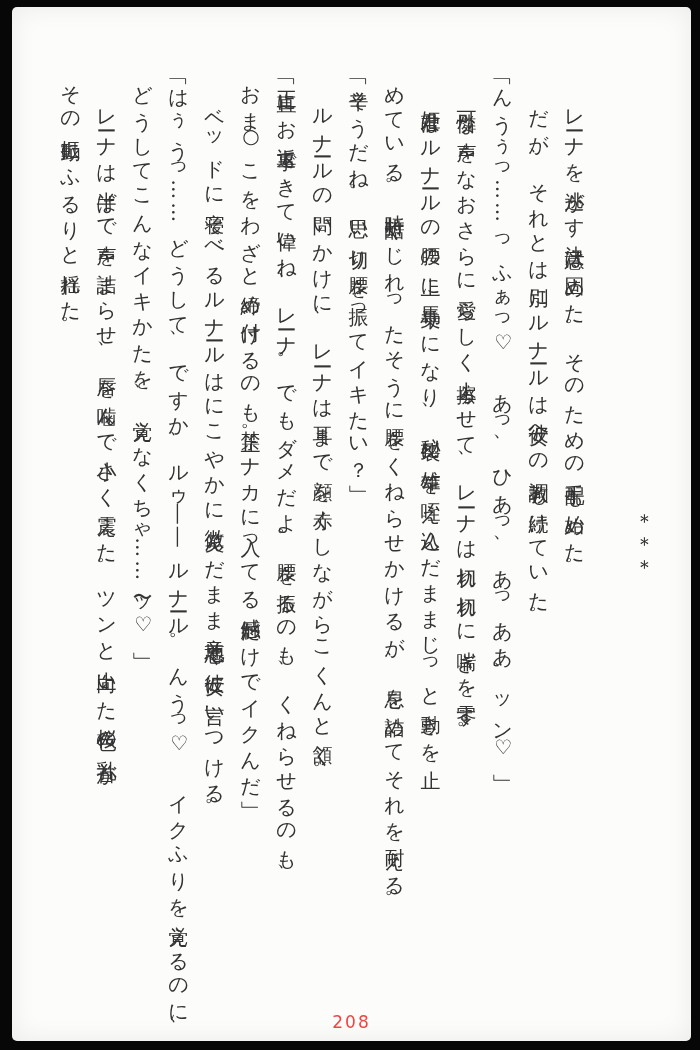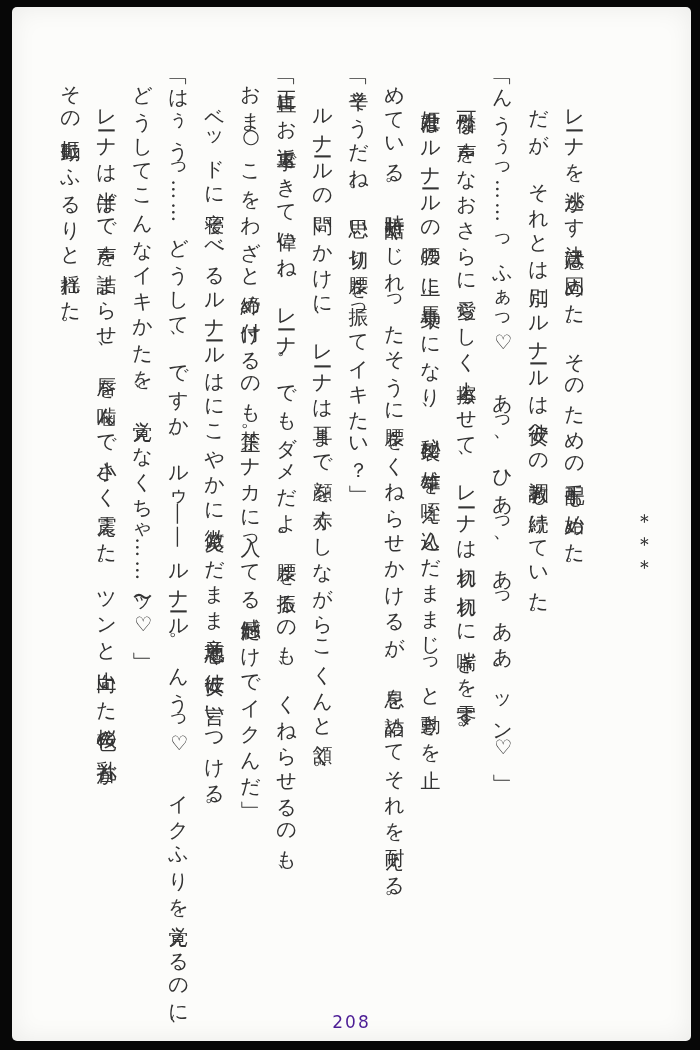--- a/index.html
+++ b/index.html
@@ -37,21 +37,21 @@
     margin-left:34px;       
     color:#2e2e2e;
   }
   .page-number {
     position:absolute;
     left:0; right:0; bottom:9px;
     text-align:center;
     font-family:"DejaVu Sans","Liberation Sans",sans-serif;
     font-size:17px;
     letter-spacing:2px;
-    color:#4c1d95;
+    color:#ef4444;
   }
 </style>
 </head>
 <body>
 
 <div class="page">
 
   <div class="text-block">
     <div class="tline scene-break">＊＊＊</div>
     <div class="tline">　レーナを逃がす決意は固めた。そのための手配も始めた。</div>

